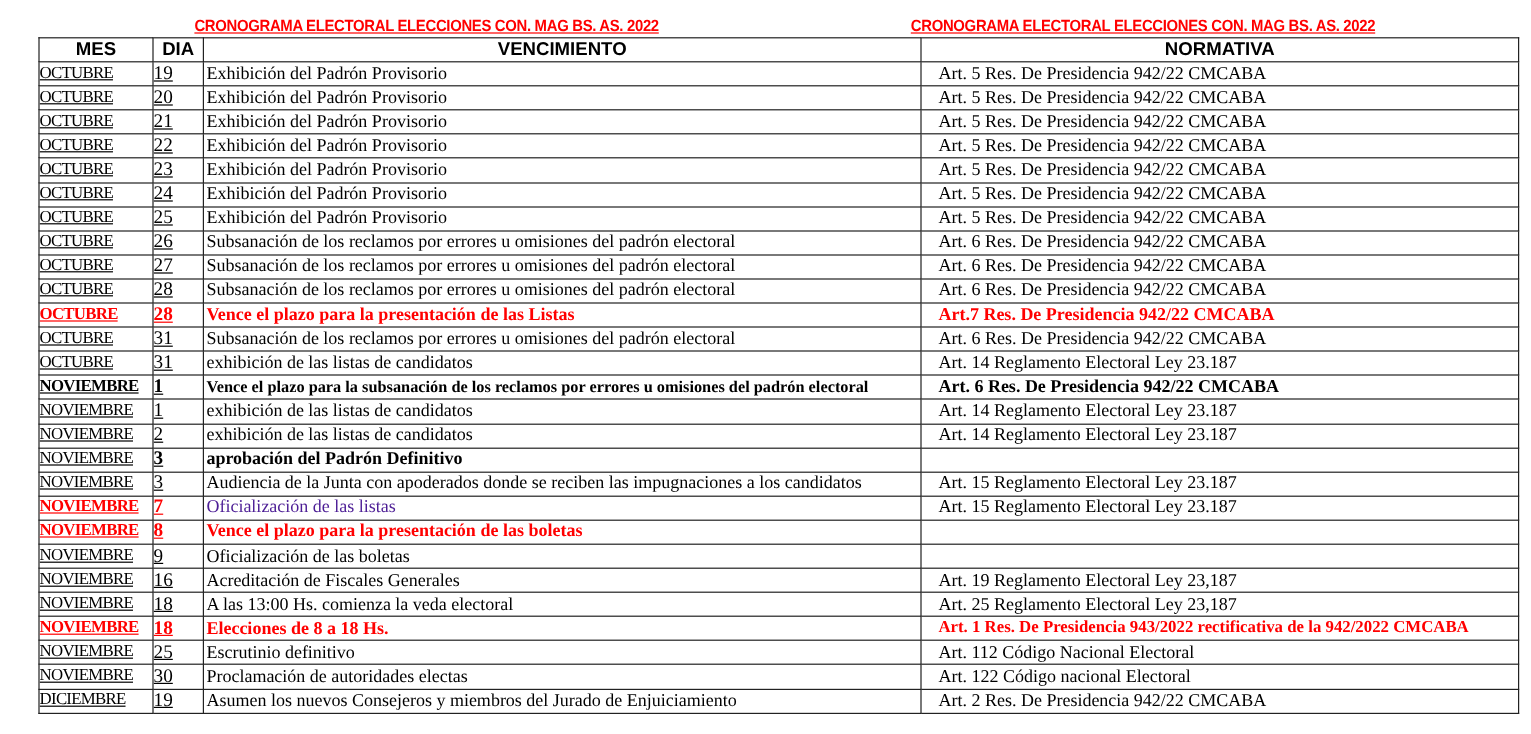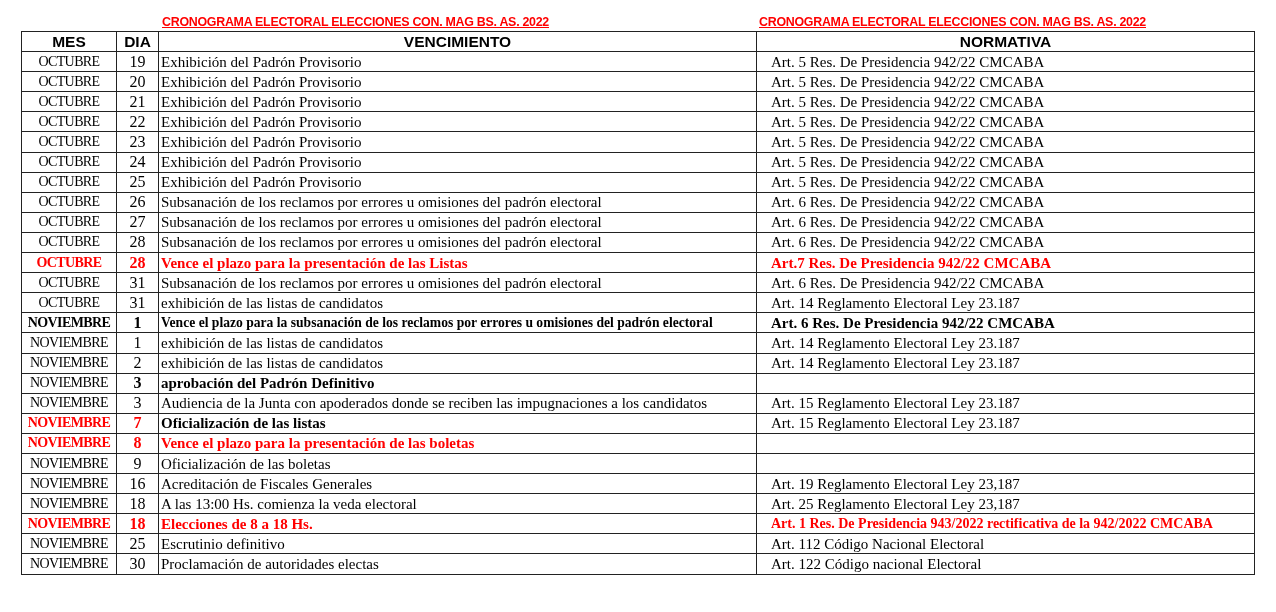--- a/index.html
+++ b/index.html
@@ -1,28 +1,28 @@
 <!DOCTYPE html>
 <html><head>
 <meta charset="utf-8">
 <style>
   html, body { margin:0; padding:0; background:#ffffff; }
   body { width:1276px; height:612px; position:relative; overflow:hidden; font-family:"Liberation Serif", serif; }
   .title { position:absolute; top:14px; font-family:"Liberation Sans", sans-serif; font-weight:bold; font-size:13.5px; color:#ff0000; text-decoration:underline; letter-spacing:-0.3px; transform:scaleX(0.92); transform-origin:left top; white-space:nowrap; }
   .title.left { left:162px; }
   .title.right { left:759px; }
-  table { position:absolute; left:21px; top:31px; border-collapse:collapse; table-layout:fixed; }
+  table { position:absolute; left:32px; top:31px; border-collapse:collapse; table-layout:fixed; }
   col.c-mes { width:95px; }
   col.c-dia { width:42px; }
   col.c-venc { width:598px; }
   col.c-norm { width:498px; }
   th, td { border:1.5px solid #222; padding:0; height:19.1px; line-height:18px; font-size:15px; white-space:nowrap; overflow:hidden; color:#000; }
   th { font-family:"Liberation Sans", sans-serif; font-weight:bold; font-size:15.5px; text-align:center; }
-  td.mes { text-align:center; font-size:14px; letter-spacing:-0.6px; }
-  td.dia { text-align:center; font-size:16px; }
+  td.mes { font-size:14px; letter-spacing:-0.6px;text-decoration:underline; }
+  td.dia { text-align:left; font-size:16px;text-decoration:underline; }
   td.venc { padding-left:2px; }
   td.norm { padding-left:14px;margin-top:12px; }
   tr.bold td { font-weight:bold; }
   tr.red td { color:#ff0000; font-weight:bold; }
   td.bold-cell { font-weight:bold; }
   .red-cell { color:#ff0000; font-weight:bold; font-size:14px !important; }
 </style>
 </head>
 <body>
 
@@ -149,21 +149,21 @@
       </tr>
       <tr>
         <td class="mes">NOVIEMBRE</td>
         <td class="dia">3</td>
         <td class="venc">Audiencia de la Junta con apoderados donde se reciben las impugnaciones a los candidatos</td>
         <td class="norm">Art. 15 Reglamento Electoral Ley 23.187</td>
       </tr>
       <tr>
         <td class="mes" style="color: rgb(255, 0, 0); font-weight: bold;">NOVIEMBRE</td>
         <td class="dia" style="color: rgb(255, 0, 0); font-weight: bold;">7</td>
-        <td class="venc" style="color: #000000; font-weight: bold;">Oficialización de las listas</td>
+        <td class="venc" style="color: #4c1d95; font-weight: normal;">Oficialización de las listas</td>
         <td class="norm">Art. 15 Reglamento Electoral Ley 23.187</td>
       </tr>
       <tr class="red">
         <td class="mes">NOVIEMBRE</td>
         <td class="dia">8</td>
         <td class="venc">Vence el plazo para la presentación  de las boletas</td>
         <td class="norm"></td>
       </tr>
       <tr>
         <td class="mes">NOVIEMBRE</td>
@@ -193,15 +193,21 @@
         <td class="mes">NOVIEMBRE</td>
         <td class="dia">25</td>
         <td class="venc">Escrutinio definitivo</td>
         <td class="norm">Art. 112 Código Nacional Electoral</td>
       </tr>
       <tr>
         <td class="mes">NOVIEMBRE</td>
         <td class="dia">30</td>
         <td class="venc">Proclamación de autoridades electas</td>
         <td class="norm">Art. 122 Código nacional Electoral</td>
+      </tr>
+      <tr>
+        <td class="mes">DICIEMBRE</td>
+        <td class="dia">19</td>
+        <td class="venc">Asumen los nuevos Consejeros y miembros del Jurado de Enjuiciamiento</td>
+        <td class="norm">Art. 2 Res. De Presidencia 942/22 CMCABA</td>
       </tr>
     </tbody>
 </table>
 
 </body></html>

